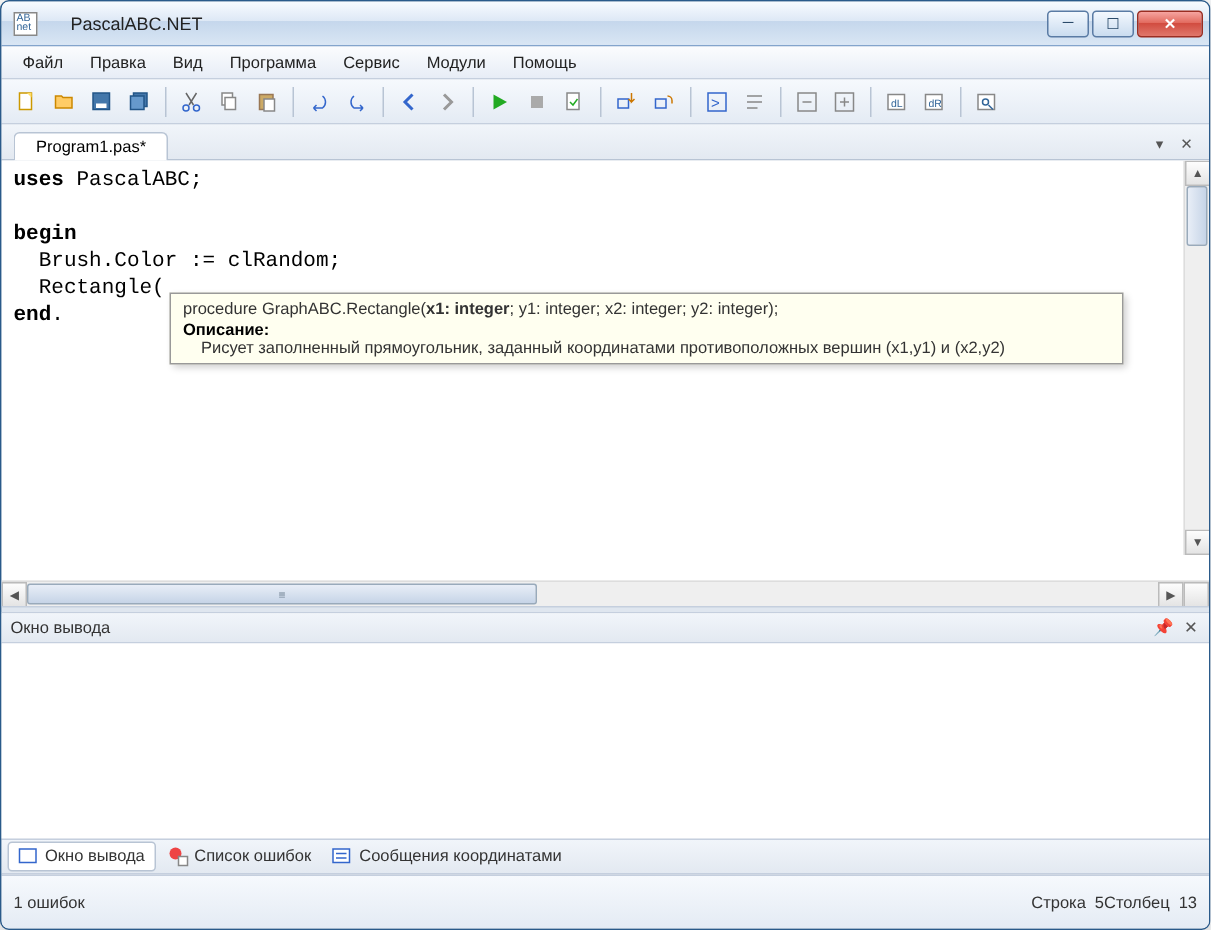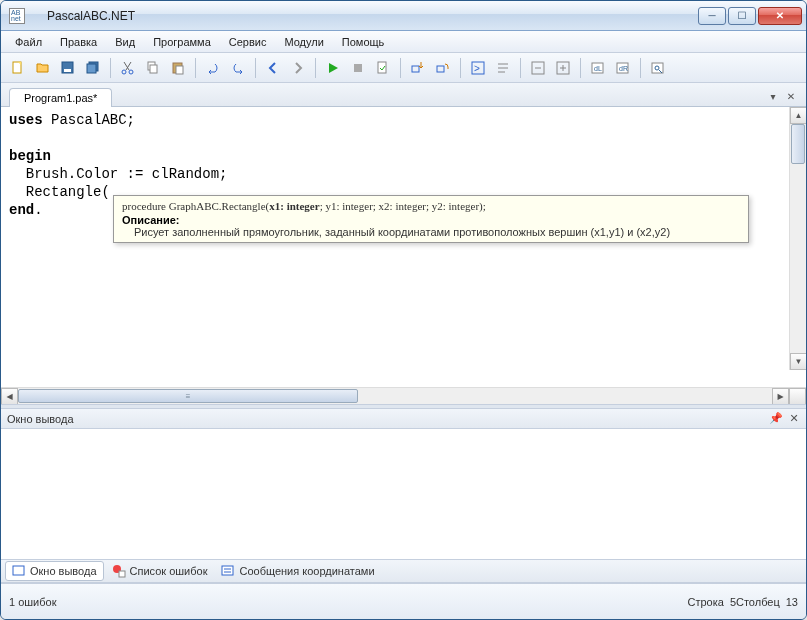--- a/index.html
+++ b/index.html
@@ -19,21 +19,21 @@
 .tb-btn svg { width: 16px; height: 16px; }
 .tabbar { height: 24px; background: linear-gradient(#f1f5fa, #e3e9f1); border-bottom: 1px solid #b8c4d4; display: flex; align-items: flex-end; padding: 0 8px; position: relative; }
 .tab { background: #fff; border: 1px solid #b8c4d4; border-bottom: none; border-radius: 4px 4px 0 0; padding: 3px 14px; font-size: 11px; position: relative; top: 1px; }
 .tab-right { margin-left: auto; display: flex; align-items: center; gap: 4px; padding-bottom: 3px; }
 .tab-arrow, .tab-close { width: 14px; height: 14px; display: flex; align-items: center; justify-content: center; color: #555; font-size: 10px; }
 .editor-area { flex: 1; display: flex; flex-direction: column; background: #fff; position: relative; overflow: hidden; }
 .editor-scroll { flex: 1; position: relative; overflow: hidden; }
 .code { font-family: "Courier New", monospace; font-size: 14px; line-height: 18px; padding: 4px 8px; color: #000; white-space: pre; }
 .kw { font-weight: bold; }
 .tooltip { position: absolute; left: 112px; top: 88px; width: 636px; background: #fffff0; border: 1px solid #999; padding: 4px 8px; font-size: 11px; box-shadow: 2px 2px 5px rgba(0,0,0,0.2); }
-.tooltip .sig { font-family: Liberation Serif, serif; font-size: 11px; color: #333; }
+.tooltip .sig { font-family: Liberation Sans, sans-serif; font-size: 11px; color: #333; }
 .tooltip .sig b { font-weight: bold; }
 .tooltip .desc-lbl { font-weight: bold; margin-top: 2px; }
 .tooltip .desc { padding-left: 12px; color: #333; }
 .vscroll { position: absolute; right: 0; top: 0; bottom: 17px; width: 17px; background: #f0f0f0; border-left: 1px solid #ddd; display: flex; flex-direction: column; }
 .hscroll-row { height: 17px; background: #f0f0f0; border-top: 1px solid #ddd; display: flex; }
 .sb-btn { width: 17px; height: 17px; background: linear-gradient(#fdfdfd,#e4e4e4); border: 1px solid #bbb; display: flex; align-items: center; justify-content: center; font-size: 8px; color: #555; }
 .sb-track { flex: 1; background: #efefef; position: relative; }
 .sb-thumb-v { position: absolute; left: 1px; right: 1px; top: 0; height: 40px; background: linear-gradient(90deg,#e8eef7,#c6d4e7); border: 1px solid #9ab; border-radius: 2px; }
 .sb-thumb-h { position: absolute; top: 1px; bottom: 1px; left: 0; width: 340px; background: linear-gradient(#e8eef7,#c6d4e7); border: 1px solid #9ab; border-radius: 2px; display:flex;align-items:center;justify-content:center;color:#789;font-size:8px;}
 .splitter { height: 5px; background: #dfe6ef; border-top: 1px solid #c5cfde; border-bottom: 1px solid #c5cfde; cursor: ns-resize; }

